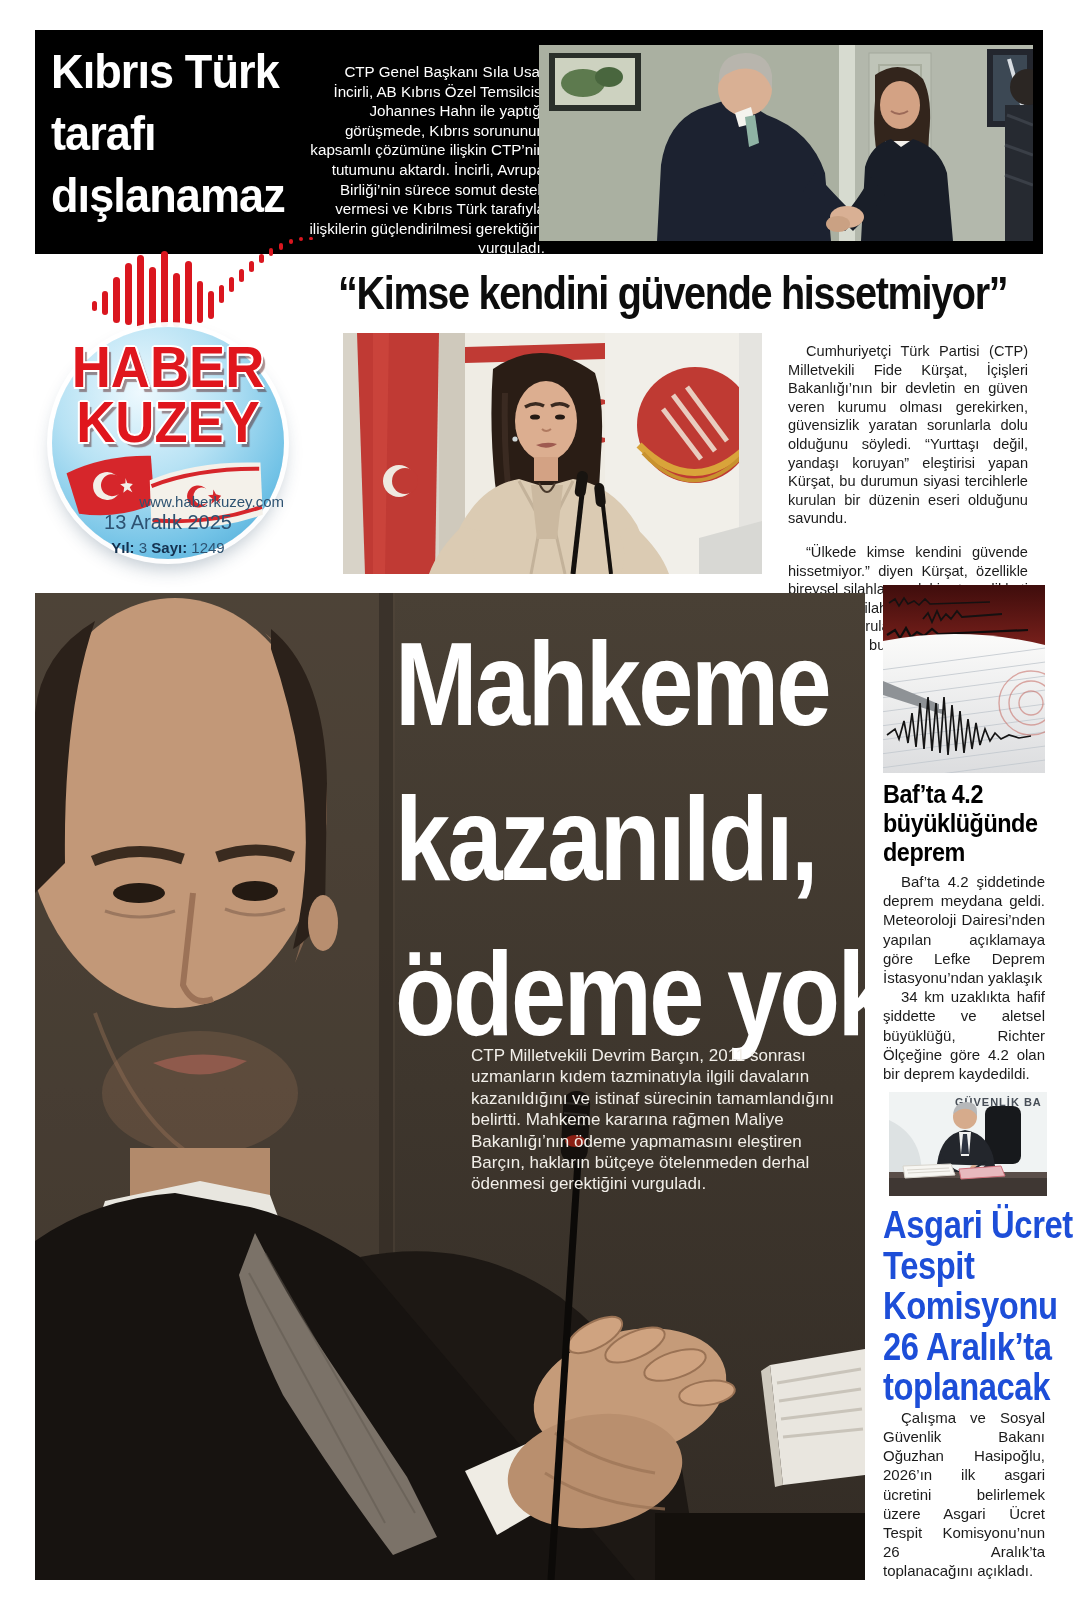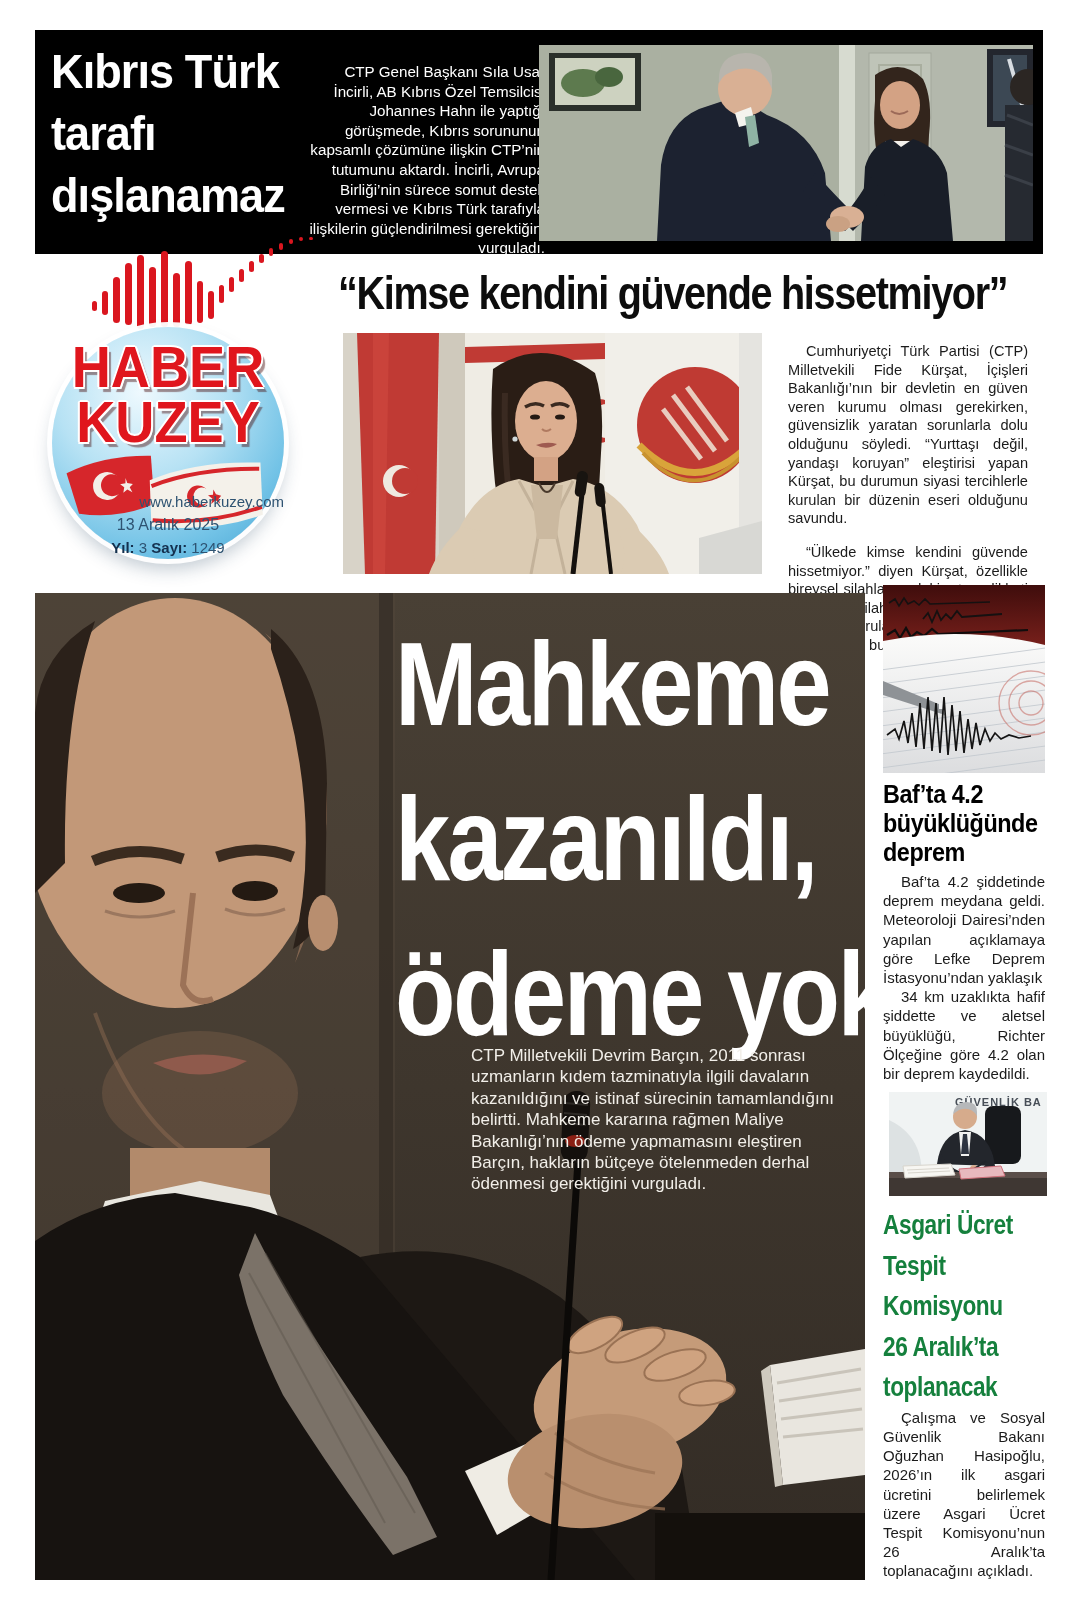--- a/index.html
+++ b/index.html
@@ -20,21 +20,21 @@
   .logo-circle{position:absolute;left:12px;top:74px;width:232px;height:232px;border-radius:50%;
         background:radial-gradient(circle at 38% 28%, #eef9fe 0%, #b7e2f4 38%, #71c2e6 72%, #3f9fd0 100%);
         box-shadow:0 0 0 5px rgba(255,255,255,.95),0 10px 18px rgba(30,60,90,.28);}
   .logo-t{position:absolute;left:0;width:100%;text-align:center;font-weight:bold;color:#e0161d;
         font-size:57px;line-height:56px;letter-spacing:0;transform:scaleX(.95);
         text-shadow:-2px 0 #fff,2px 0 #fff,0 -2px #fff,0 2px #fff,-1.5px -1.5px #fff,1.5px 1.5px #fff,
         1.5px -1.5px #fff,-1.5px 1.5px #fff,4px 5px 1px rgba(70,10,12,.45);}
   .logo-t1{top:12px;} .logo-t2{top:67px;}
   .logo-flags{position:absolute;left:8px;top:124px;width:216px;height:84px;}
   .logo-web{position:absolute;bottom:49px;left:0;width:100%;text-align:right;font-size:15px;color:#2e5372;}
-  .logo-date{position:absolute;bottom:25px;left:0;width:100%;text-align:center;font-size:16px;color:#2e5372;}
+  .logo-date{position:absolute;bottom:25px;left:0;width:100%;text-align:center;font-size:20px;color:#2e5372;}
   .logo-issue{position:absolute;bottom:3px;left:0;width:100%;text-align:center;font-size:15px;color:#2e5372;}
   .logo-issue b{color:#14304e;}
 
   
   .h-guvende{position:absolute;left:338px;top:266px;color:#0d0d0d;font-weight:bold;font-size:46px;
         letter-spacing:-1.5px;transform:scaleX(.86);transform-origin:left top;white-space:nowrap;}
   .photo-woman{position:absolute;left:343px;top:333px;width:419px;height:241px;overflow:hidden;}
   .article-guvende{position:absolute;left:773px;top:327px;width:270px;color:#1b1b1b;
         font-size:14.6px;line-height:18.6px;text-align:justify;}
   .article-guvende p{margin:15px;text-indent:18px;}
@@ -49,21 +49,21 @@
         font-size:17px;line-height:21.4px;text-align:left;}
 
   
   .sidebar{position:absolute;left:883px;top:585px;width:162px;}
   .seismo{display:block;width:162px;height:188px;}
   .h-deprem{margin-top:7px;font-weight:bold;font-size:26px;line-height:29px;color:#000;}
   .h-deprem .line{display:block;transform:scaleX(.9);transform-origin:left;white-space:nowrap;letter-spacing:-0.5px;}
   .sidebar p{font-size:15px;line-height:19.2px;color:#1b1b1b;text-align:justify;text-indent:18px;margin:0;}
   .sidebar .first{margin-top:5px;}
   .photo-desk{display:block;width:158px;height:104px;margin:9px 0 0 6px;}
-  .h-asgari{margin-top:9px;font-weight:bold;font-size:27px;line-height:40.5px;color:#15803d;}
+  .h-asgari{margin-top:9px;font-weight:bold;font-size:39px;line-height:40.5px;color:#1d4ed8;}
   .h-asgari .line{display:block;transform:scaleX(.84);transform-origin:left;white-space:nowrap;letter-spacing:-0.5px;}
   .asgari-body{margin-top:6px;}
 </style>
 </head>
 <body>
 
 <div class="page">
 
   <div class="banner">
     <div class="banner-headline">

